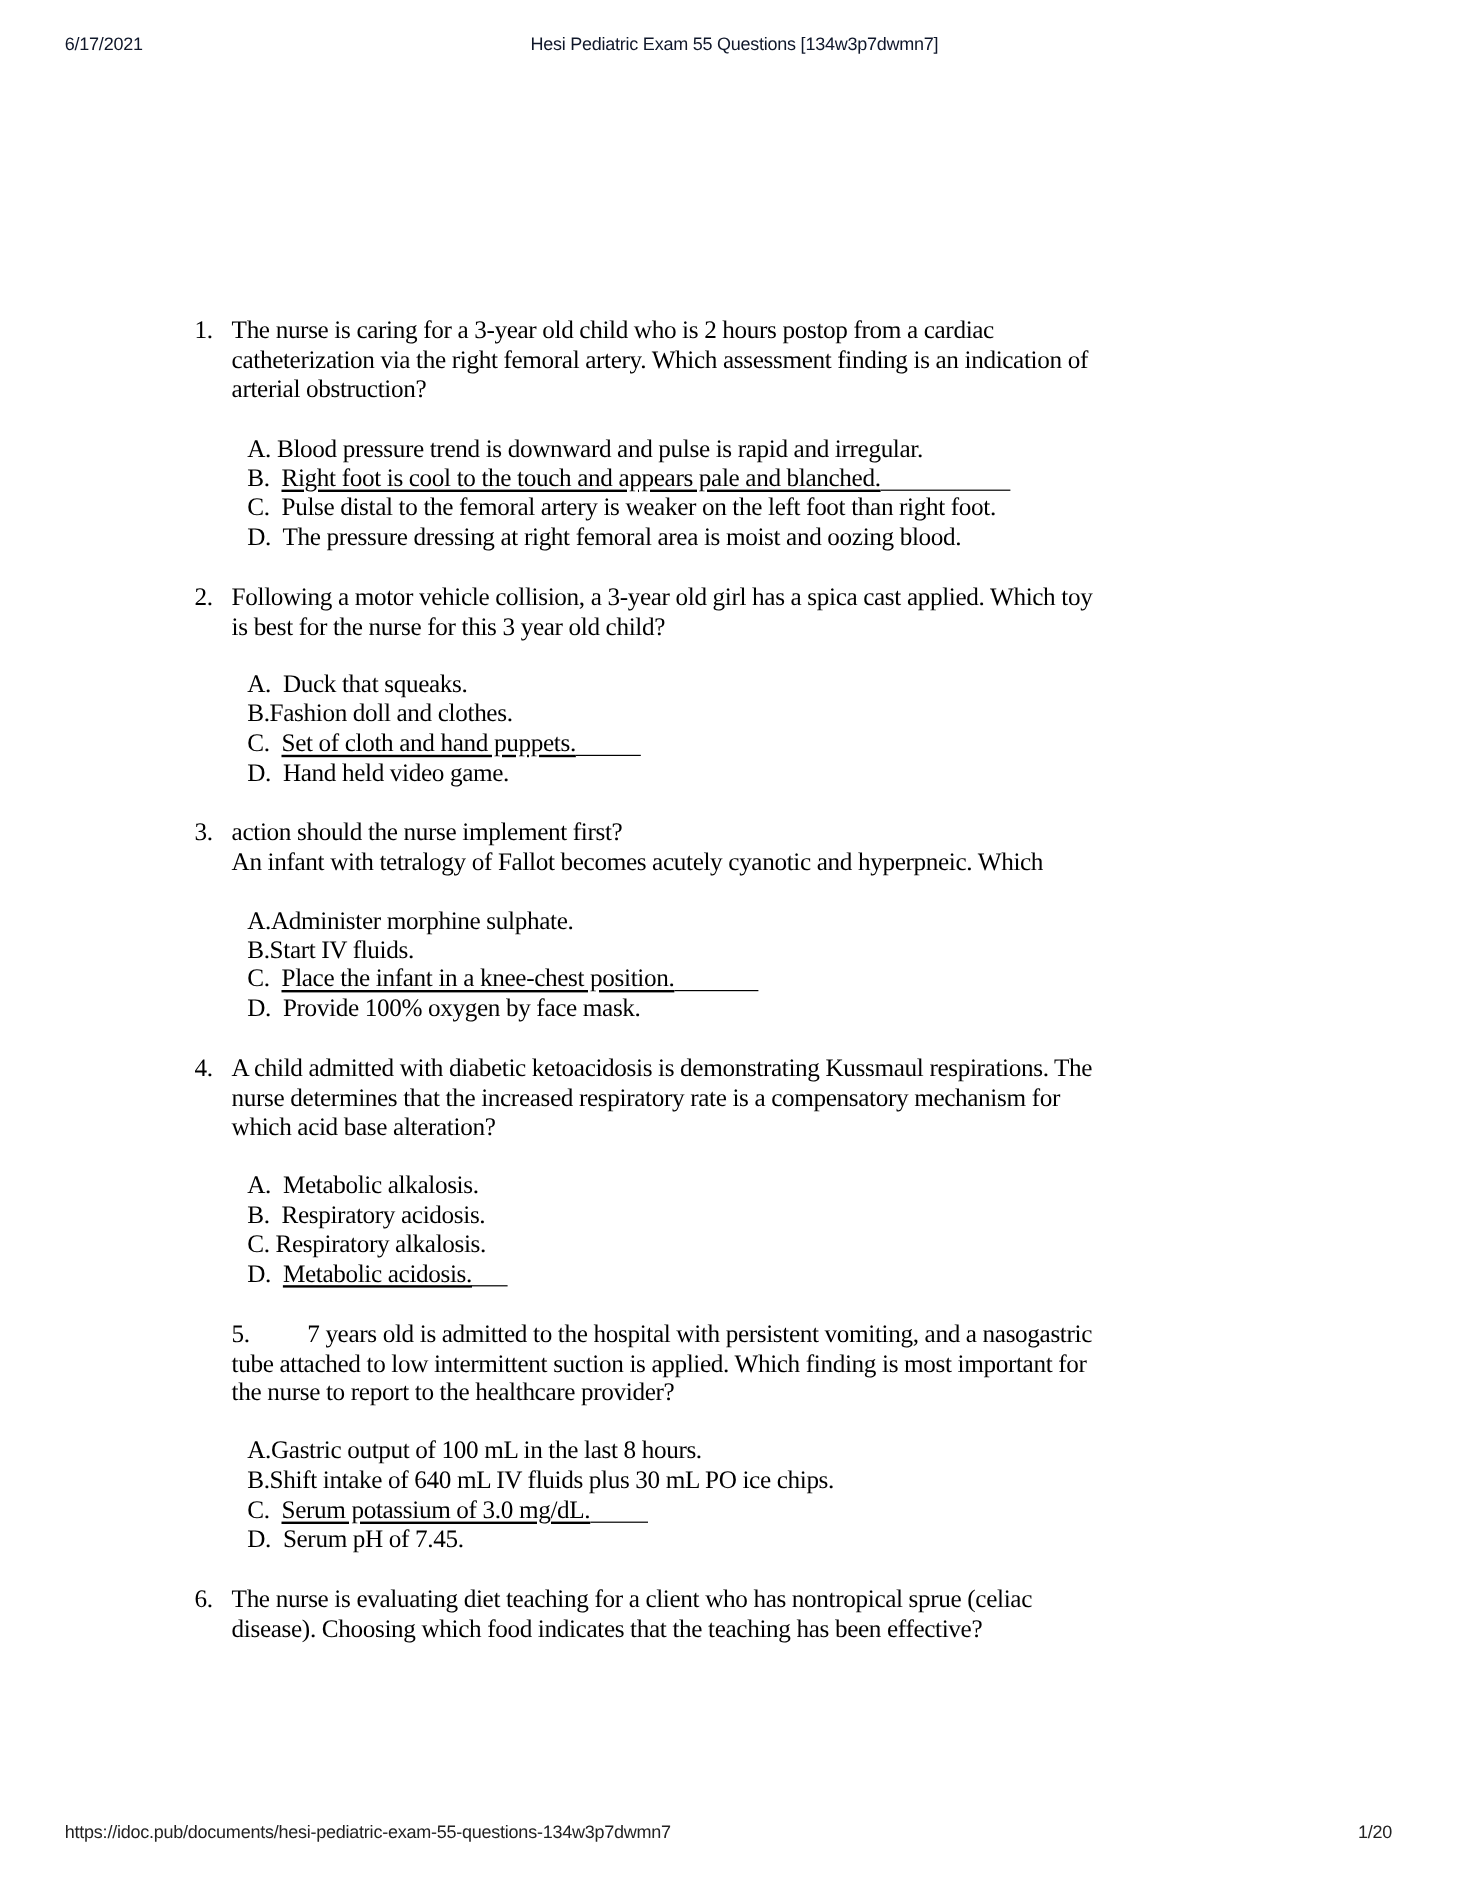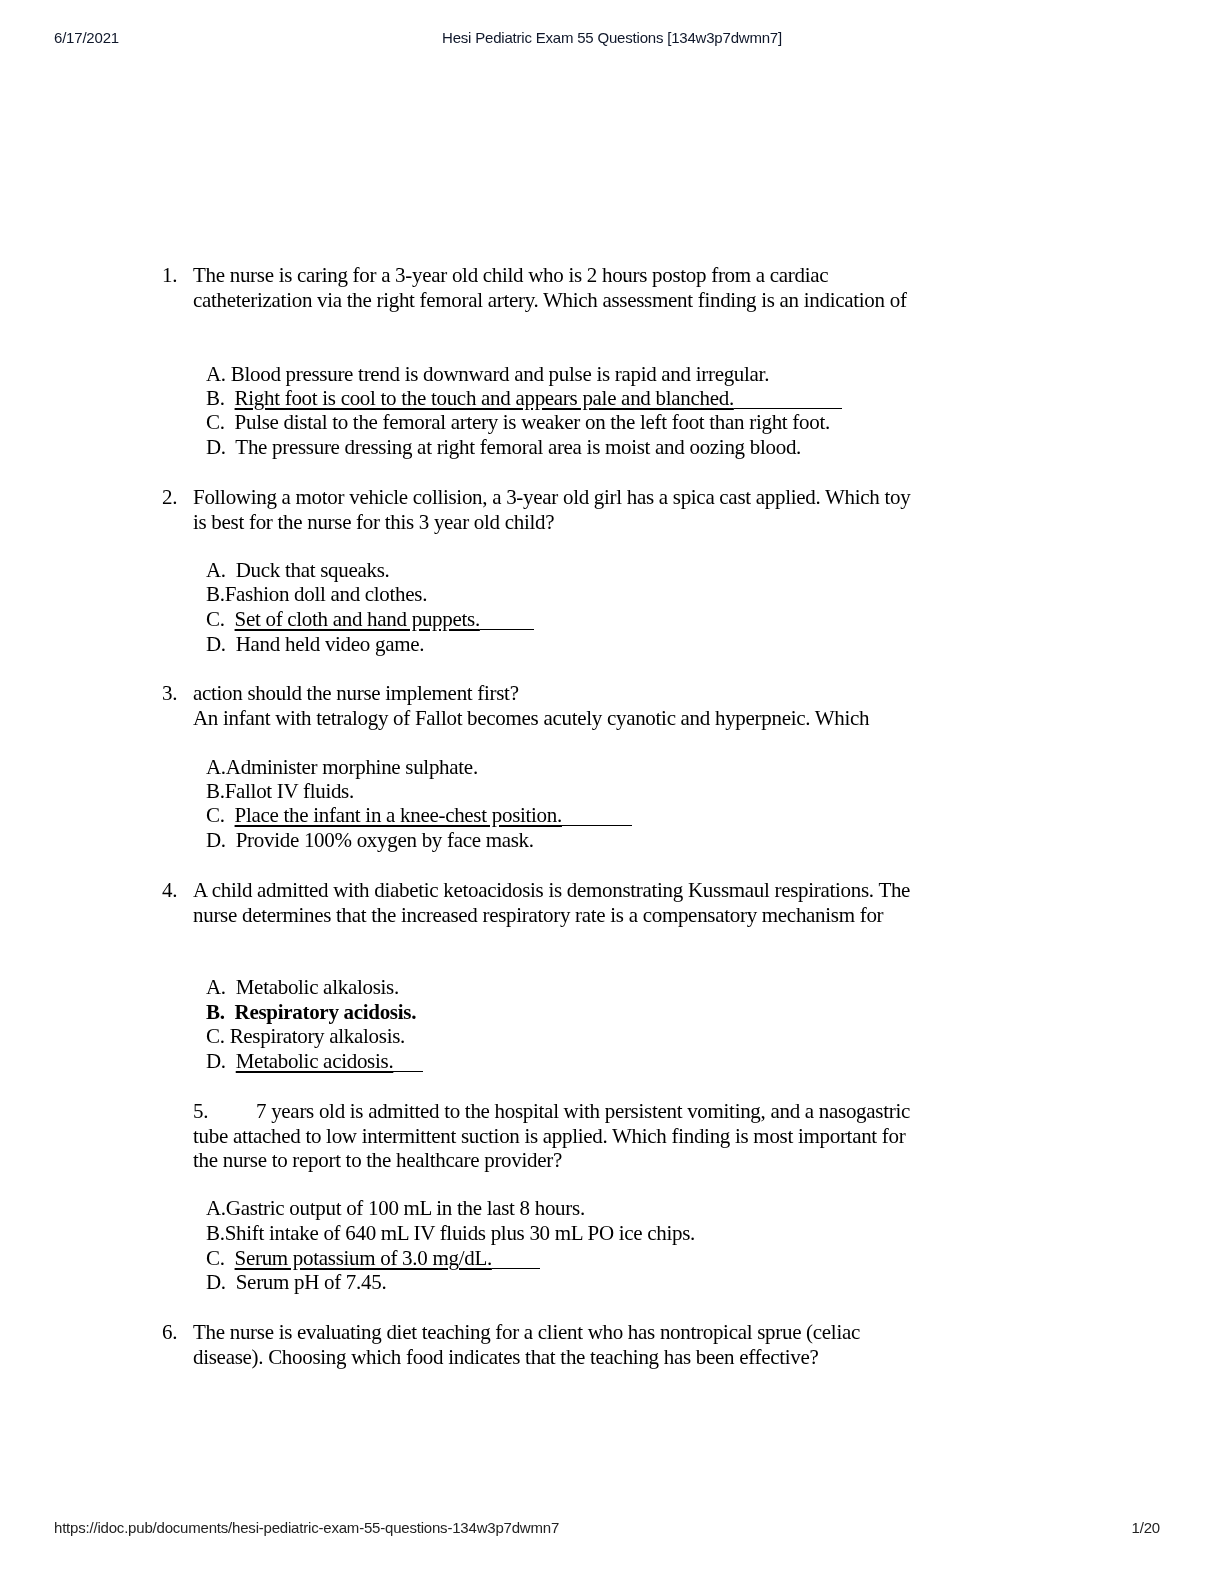--- a/index.html
+++ b/index.html
@@ -28,20 +28,21 @@
 <div class="hdr hdr-date">6/17/2021</div>
 <div class="hdr hdr-title">Hesi Pediatric Exam 55 Questions [134w3p7dwmn7]</div>
 
 <div class="content">
 
   <div class="q" style="top:263px;">
     <span class="q-num">1.</span>
     <div class="q-text">
       <div>The nurse is caring for a 3-year old child who is 2 hours postop from a cardiac</div>
       <div>catheterization via the right femoral artery. Which assessment finding is an indication of</div>
+      <div>arterial obstruction?</div>
     </div>
   </div>
   <div class="opt" style="top:362px;"><span class="opt-letter">A.</span> <span class="opt-text">Blood pressure trend is downward and pulse is rapid and irregular.</span></div>
   <div class="opt" style="top:386px;"><span class="opt-letter">B.</span>&nbsp; <span class="opt-text ul">Right foot is cool to the touch and appears pale and blanched.</span><span class="ul-line" style="width:108px;"></span></div>
   <div class="opt" style="top:410px;"><span class="opt-letter">C.</span>&nbsp; <span class="opt-text">Pulse distal to the femoral artery is weaker on the left foot than right foot.</span></div>
   <div class="opt" style="top:435px;"><span class="opt-letter">D.</span>&nbsp; <span class="opt-text">The pressure dressing at right femoral area is moist and oozing blood.</span></div>
 
   <div class="q" style="top:485px;">
     <span class="q-num">2.</span>
     <div class="q-text">
@@ -55,33 +56,34 @@
   <div class="opt" style="top:632px;"><span class="opt-letter">D.</span>&nbsp; <span class="opt-text">Hand held video game.</span></div>
 
   <div class="q" style="top:681px;">
     <span class="q-num">3.</span>
     <div class="q-text">
       <div>action should the nurse implement first?</div>
       <div>An infant with tetralogy of Fallot becomes acutely cyanotic and hyperpneic. Which</div>
     </div>
   </div>
   <div class="opt" style="top:755px;"><span class="opt-letter">A.</span><span class="opt-text">Administer morphine sulphate.</span></div>
-  <div class="opt" style="top:779px;"><span class="opt-letter">B.</span><span class="opt-text">Fallot IV fluids.</span></div>
+  <div class="opt" style="top:779px;"><span class="opt-letter">B.</span><span class="opt-text">Start IV fluids.</span></div>
   <div class="opt" style="top:803px;"><span class="opt-letter">C.</span>&nbsp; <span class="opt-text ul">Place the infant in a knee-chest position.</span><span class="ul-line" style="width:70px;"></span></div>
   <div class="opt" style="top:828px;"><span class="opt-letter">D.</span>&nbsp; <span class="opt-text">Provide 100% oxygen by face mask.</span></div>
 
   <div class="q" style="top:878px;">
     <span class="q-num">4.</span>
     <div class="q-text">
       <div>A child admitted with diabetic ketoacidosis is demonstrating Kussmaul respirations. The</div>
       <div>nurse determines that the increased respiratory rate is a compensatory mechanism for</div>
+      <div>which acid base alteration?</div>
     </div>
   </div>
   <div class="opt" style="top:975px;"><span class="opt-letter">A.</span>&nbsp; <span class="opt-text">Metabolic alkalosis.</span></div>
-  <div class="opt" style="top:1000px;font-weight:bold;"><span class="opt-letter">B.</span>&nbsp; <span class="opt-text">Respiratory acidosis.</span></div>
+  <div class="opt" style="top:1000px;"><span class="opt-letter">B.</span>&nbsp; <span class="opt-text">Respiratory acidosis.</span></div>
   <div class="opt" style="top:1024px;font-family:Liberation Serif, serif;"><span class="opt-letter">C.</span>&nbsp;<span class="opt-text">Respiratory alkalosis.</span></div>
   <div class="opt" style="top:1049px;"><span class="opt-letter">D.</span>&nbsp; <span class="opt-text ul">Metabolic acidosis.</span><span class="ul-line" style="width:30px;"></span></div>
 
   <div class="q q5" style="top:1099px;">
     <span class="q-num">5.</span>
     <div class="q-text">
       <div>7 years old is admitted to the hospital with persistent vomiting, and a nasogastric</div>
       <div style="text-indent:0">tube attached to low intermittent suction is applied. Which finding is most important for</div>
       <div style="text-indent:0">the nurse to report to the healthcare provider?</div>
     </div>

